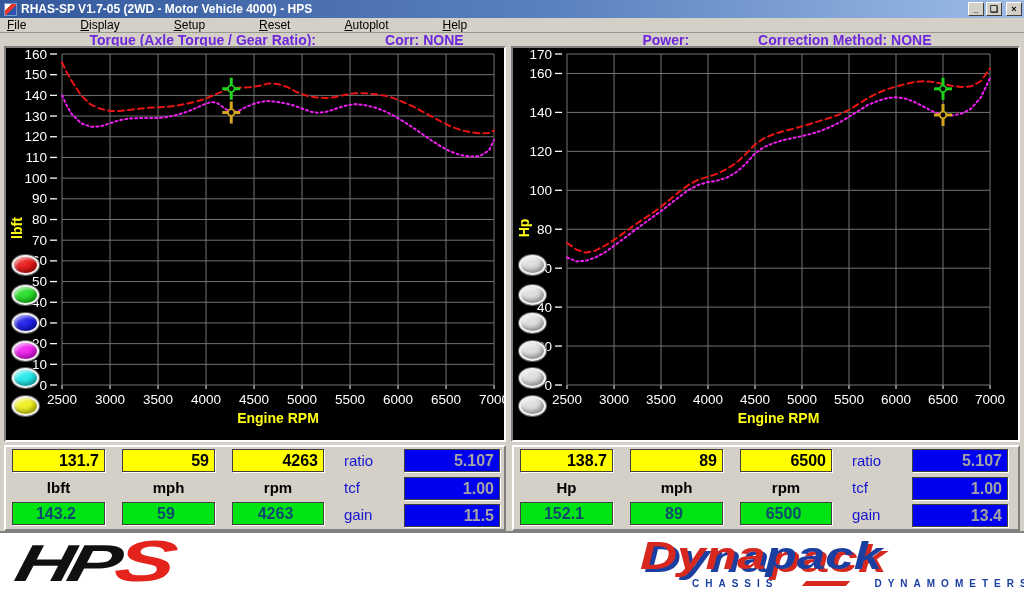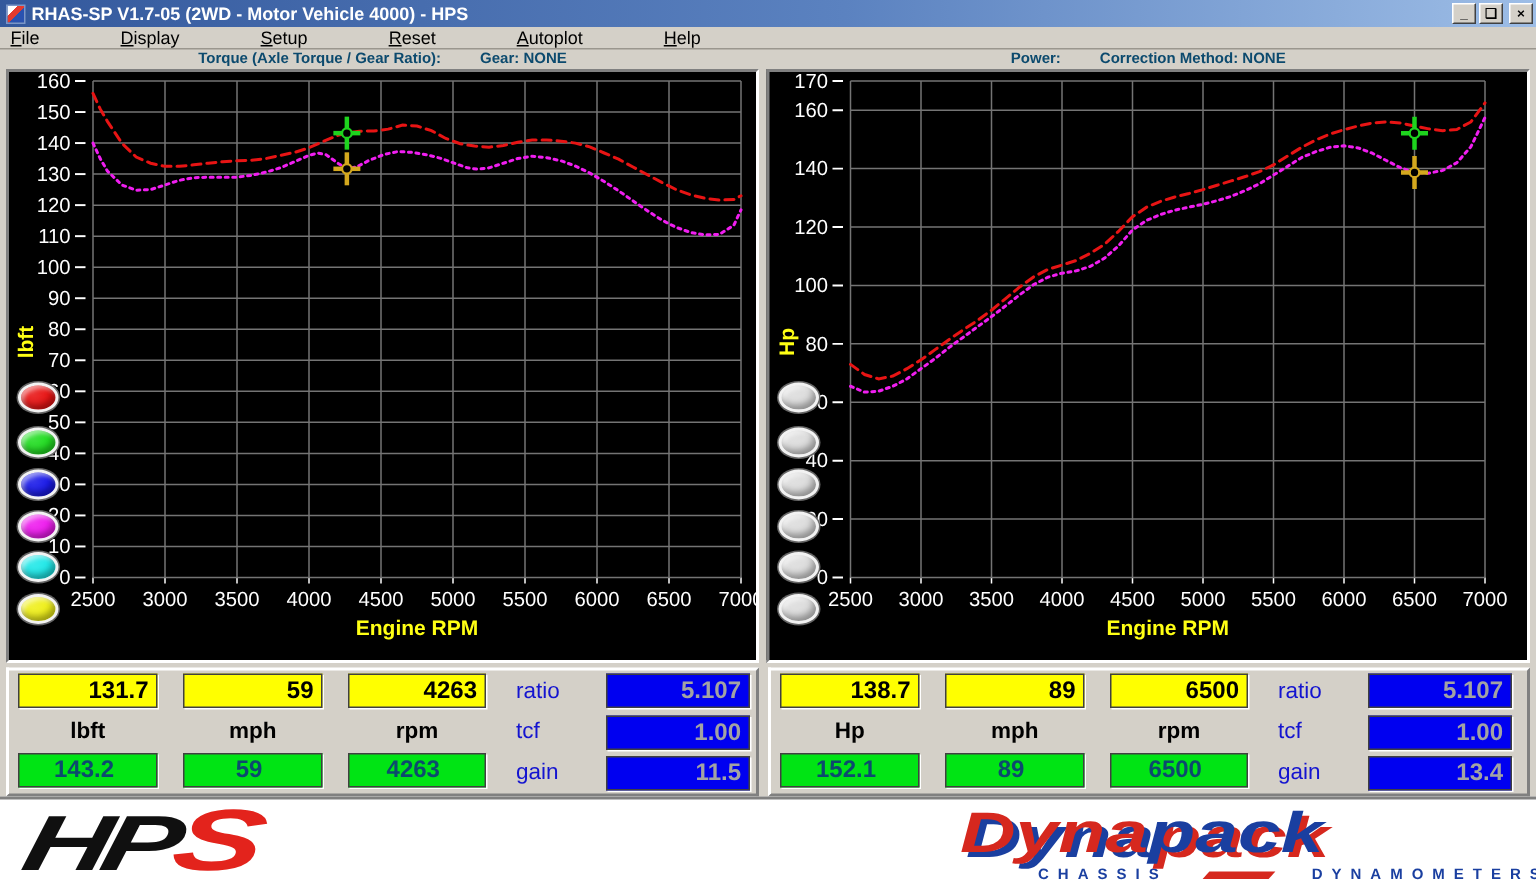--- a/index.html
+++ b/index.html
@@ -21,21 +21,21 @@
   .win-btn.close{ margin-left:2px; }
 
   
   .menubar{ position:absolute; left:0; top:18px; width:1024px; height:15px;
     background:#d4d0c8; border-bottom:1px solid #9a968e; display:flex; align-items:center;gap:40px; }
   .menu-item{ font-size:12px; color:#000; padding:0 7px; cursor:default; }
 
   
   .chart-header{ position:absolute; top:33px; height:13px; display:flex;
     justify-content:center; gap:26px; align-items:center; }
-  .chart-header span{ color:#0c4a6e; font-size:10px; font-weight:bold; white-space:nowrap; }
+  .chart-header span{ color:#6d28d9; font-size:14px; font-weight:bold; white-space:nowrap;margin-left:43px; }
   #hdr-left{ left:4px;  width:502px; }
   #hdr-right{ left:511px; width:509px; }
 
   
   .chart-panel{ position:absolute; top:46px; height:396px; background:#000;
     border:2px solid; border-color:#808080 #ffffff #ffffff #808080; }
   #panel-left{ left:4px;  width:502px; }
   #panel-right{ left:511px; width:509px; }
   .chart-svg{ position:absolute; left:0; top:0; width:100%; height:100%; }
   svg text{ font-family:"Liberation Sans", sans-serif; }
@@ -97,21 +97,21 @@
     <div class="menu-item"><u>F</u>ile</div>
     <div class="menu-item"><u>D</u>isplay</div>
     <div class="menu-item"><u>S</u>etup</div>
     <div class="menu-item"><u>R</u>eset</div>
     <div class="menu-item"><u>A</u>utoplot</div>
     <div class="menu-item"><u>H</u>elp</div>
   </div>
 
 <div class="chart-header" id="hdr-left">
   <span>Torque (Axle Torque / Gear Ratio):</span>
-  <span>Gear: NONE</span>
+  <span>Corr: NONE</span>
 </div>
 <div class="chart-header" id="hdr-right">
   <span>Power:</span>
   <span>Correction Method: NONE</span>
 </div>
 
 <div class="chart-panel" id="panel-left">
   <svg class="chart-svg" viewBox="0 0 498 392" preserveAspectRatio="none">
       <line x1="56" y1="6" x2="56" y2="337" stroke="#747474" stroke-width="1"></line>
       <line x1="56" y1="337" x2="56" y2="341" stroke="#ffffff" stroke-width="1"></line>

